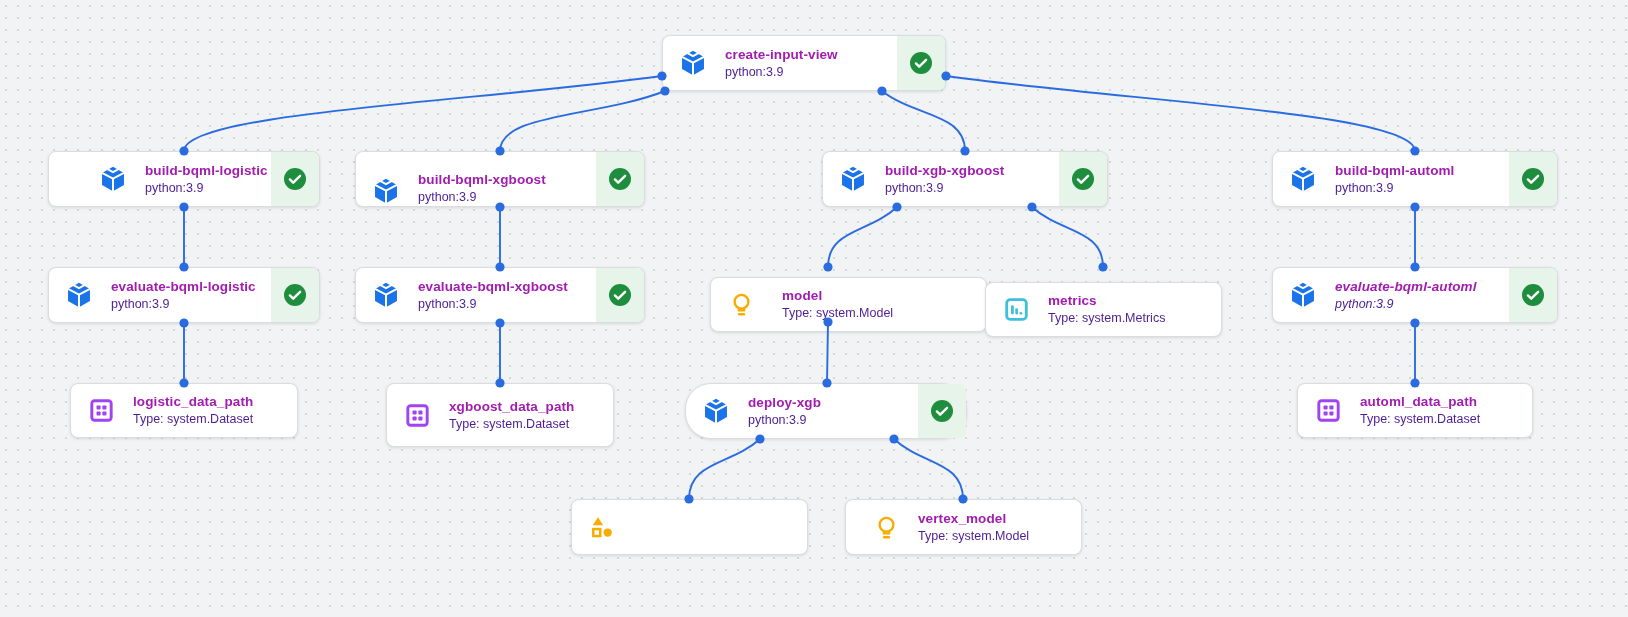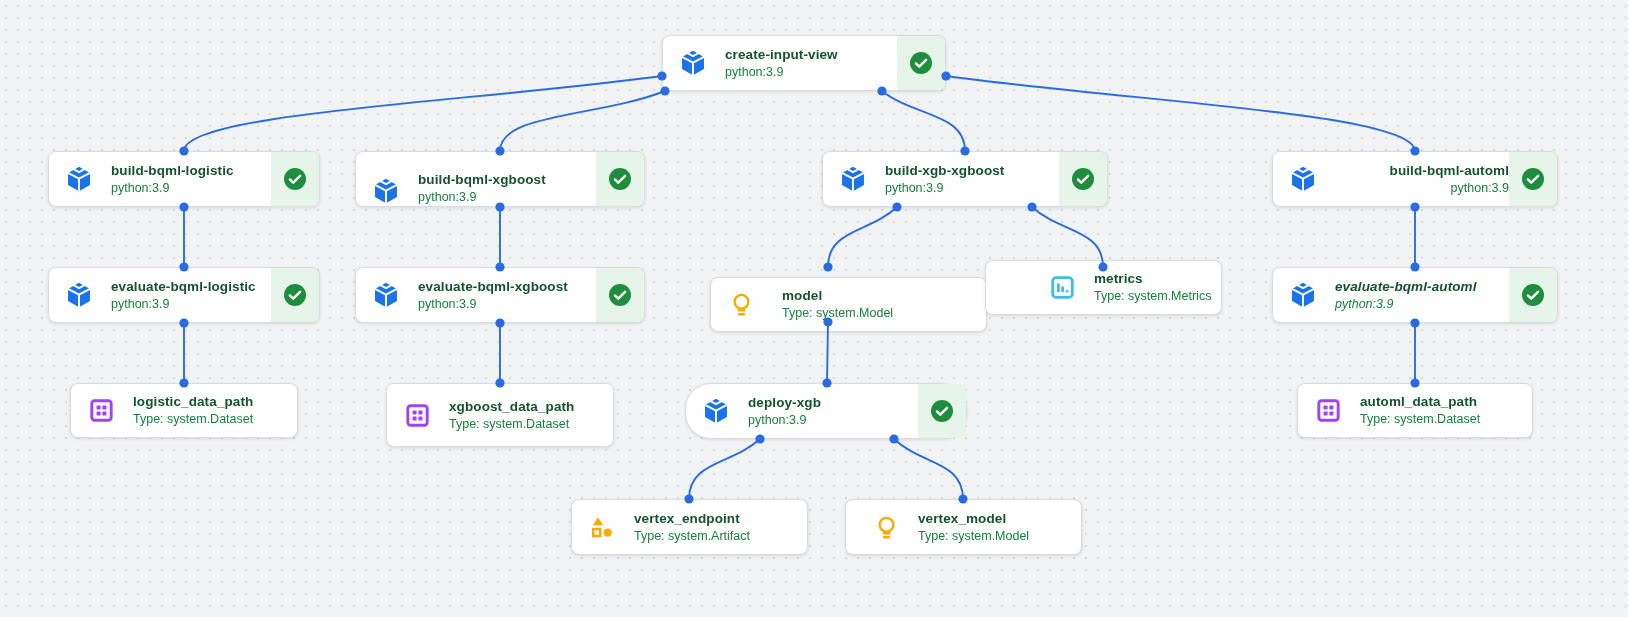--- a/index.html
+++ b/index.html
@@ -37,26 +37,26 @@
   }
   .node .iconwrap svg{display:block;}
   .node .text{
     flex:1 1 auto;
     min-width:0;
     margin-left:17px;
     display:flex;flex-direction:column;justify-content:center;
     overflow:hidden;
   }
   .node .title{
-    font-size:13.5px;font-weight:700;color:#14532d;
+    font-size:13.5px;font-weight:700;color:#a21caf;
     letter-spacing:.1px;line-height:18px;
     white-space:nowrap;overflow:hidden;text-overflow:ellipsis;
   }
   .node .sub{
-    font-size:12.5px;color:#15803d;line-height:17px;
+    font-size:12.5px;color:#4c1d95;line-height:17px;
     white-space:nowrap;overflow:hidden;text-overflow:ellipsis;
   }
   .node .status{
     flex:0 0 auto;
     width:48px;
     align-self:stretch;
     background:#e6f4ea;
     border-radius:0 7px 7px 0;
     display:flex;align-items:center;justify-content:center;
   }
@@ -125,21 +125,21 @@
       <span class="title">create-input-view</span>
       <span class="sub">python:3.9</span>
     </span>
     <span class="status" title="Succeeded">
       <svg width="24" height="24" viewBox="0 0 24 24">
         <circle cx="12" cy="12" r="11" fill="#1e8e3e"></circle>
         <path d="M6.9 12.4 L10.2 15.7 L17.1 8.8" fill="none" stroke="#ffffff" stroke-width="2.4" stroke-linecap="round" stroke-linejoin="round"></path>
       </svg>
     </span>
   </div>
-    <div class="node" style="left: 48px; top: 151px; width: 272px; height: 56px;">
+    <div class="node" style="left: 48px; top: 151px; width: 272px; height: 56px; padding-left: 34px;">
     <span class="iconwrap">
       <svg width="28" height="28" viewBox="0 0 24 24">
         <polygon points="12,1.6 21.4,6.8 21.4,17.2 12,22.4 2.6,17.2 2.6,6.8" fill="#1a73e8"></polygon>
         <path d="M12 11.6 L12 22.4 M12 11.6 L2.6 6.8 M12 11.6 L21.4 6.8" stroke="#ffffff" stroke-width="1.7" fill="none"></path>
         <path d="M6.9 3.4 L12 6.1 L17.1 3.4" stroke="#ffffff" stroke-width="1.7" fill="none"></path>
       </svg>
 
     </span>
     <span class="text">
       <span class="title">build-bqml-logistic</span>
@@ -185,21 +185,21 @@
       <span class="title">build-xgb-xgboost</span>
       <span class="sub">python:3.9</span>
     </span>
     <span class="status" title="Succeeded">
       <svg width="24" height="24" viewBox="0 0 24 24">
         <circle cx="12" cy="12" r="11" fill="#1e8e3e"></circle>
         <path d="M6.9 12.4 L10.2 15.7 L17.1 8.8" fill="none" stroke="#ffffff" stroke-width="2.4" stroke-linecap="round" stroke-linejoin="round"></path>
       </svg>
     </span>
   </div>
-    <div class="node" style="left: 1272px; top: 151px; width: 286px; height: 56px; text-align: right;">
+    <div class="node" style="left: 1272px; top: 151px; width: 286px; height: 56px;">
     <span class="iconwrap">
       <svg width="28" height="28" viewBox="0 0 24 24">
         <polygon points="12,1.6 21.4,6.8 21.4,17.2 12,22.4 2.6,17.2 2.6,6.8" fill="#1a73e8"></polygon>
         <path d="M12 11.6 L12 22.4 M12 11.6 L2.6 6.8 M12 11.6 L21.4 6.8" stroke="#ffffff" stroke-width="1.7" fill="none"></path>
         <path d="M6.9 3.4 L12 6.1 L17.1 3.4" stroke="#ffffff" stroke-width="1.7" fill="none"></path>
       </svg>
 
     </span>
     <span class="text">
       <span class="title">build-bqml-automl</span>
@@ -261,21 +261,21 @@
         <line x1="9.9" y1="20.6" x2="14.1" y2="20.6" stroke="#f9ab00" stroke-width="2.3" stroke-linecap="round"></line>
       </svg>
 
     </span>
     <span class="text">
       <span class="title">model</span>
       <span class="sub">Type: system.Model</span>
     </span>
 
   </div>
-    <div class="node" style="left: 985px; top: 260px; width: 237px; height: 55px; padding-left: 46px;">
+    <div class="node" style="left: 985px; top: 282px; width: 237px; height: 55px;">
     <span class="iconwrap">
 
       <svg width="27" height="27" viewBox="0 0 24 24">
         <rect x="3.3" y="3.3" width="17.4" height="17.4" rx="3" fill="none" stroke="#3ec0dc" stroke-width="2.5"></rect>
         <rect x="7.1" y="8.2" width="2.5" height="8.2" rx="1.2" fill="#3ec0dc"></rect>
         <rect x="10.9" y="10.8" width="2.5" height="5.6" rx="1.2" fill="#3ec0dc"></rect>
         <rect x="14.7" y="14.2" width="2.5" height="2.2" rx="1.1" fill="#3ec0dc"></rect>
       </svg>
 
     </span>
@@ -381,24 +381,20 @@
   </div>
     <div class="node" style="left: 571px; top: 499px; width: 237px; height: 56px;">
     <span class="iconwrap">
 
       <svg width="27" height="27" viewBox="0 0 24 24">
         <polygon points="8,2.8 12.6,10 3.4,10" fill="#f9ab00"></polygon>
         <rect x="3.8" y="13.4" width="6.2" height="6.2" fill="none" stroke="#f9ab00" stroke-width="2.2"></rect>
         <circle cx="16.6" cy="16.5" r="3.7" fill="#f9ab00"></circle>
       </svg>
     </span>
-    <span class="text">
-      <span class="title">vertex_endpoint</span>
-      <span class="sub">Type: system.Artifact</span>
-    </span>
 
   </div>
     <div class="node" style="left: 845px; top: 499px; width: 237px; height: 56px; padding-left: 10px;">
     <span class="iconwrap">
 
       <svg width="27" height="27" viewBox="0 0 24 24">
         <circle cx="12" cy="9.6" r="6.1" fill="none" stroke="#f9ab00" stroke-width="2.1"></circle>
         <path d="M9.7 14.9 L9.7 17.2 L14.3 17.2 L14.3 14.9" fill="none" stroke="#f9ab00" stroke-width="2.1"></path>
         <line x1="9.9" y1="20.6" x2="14.1" y2="20.6" stroke="#f9ab00" stroke-width="2.3" stroke-linecap="round"></line>
       </svg>

